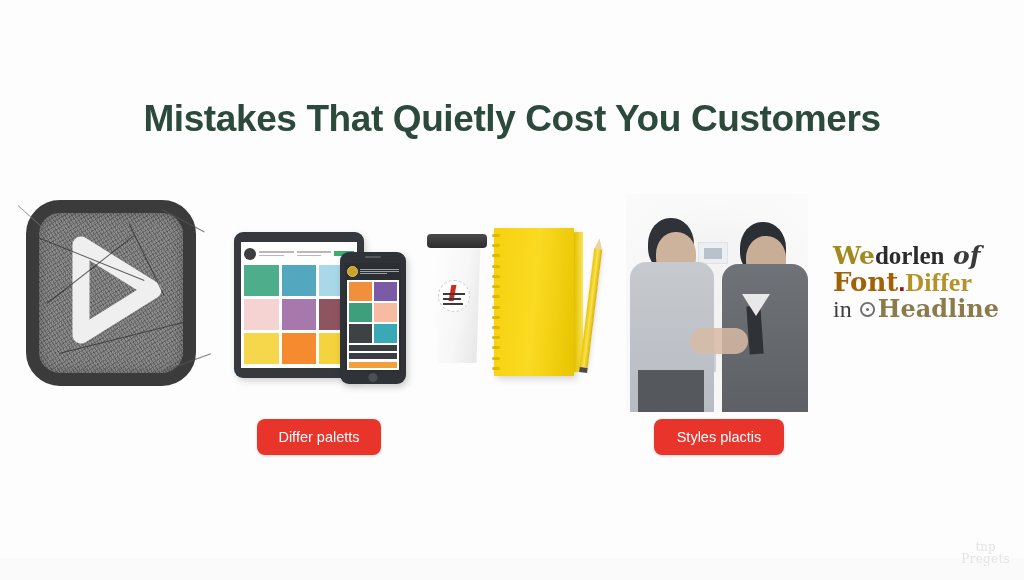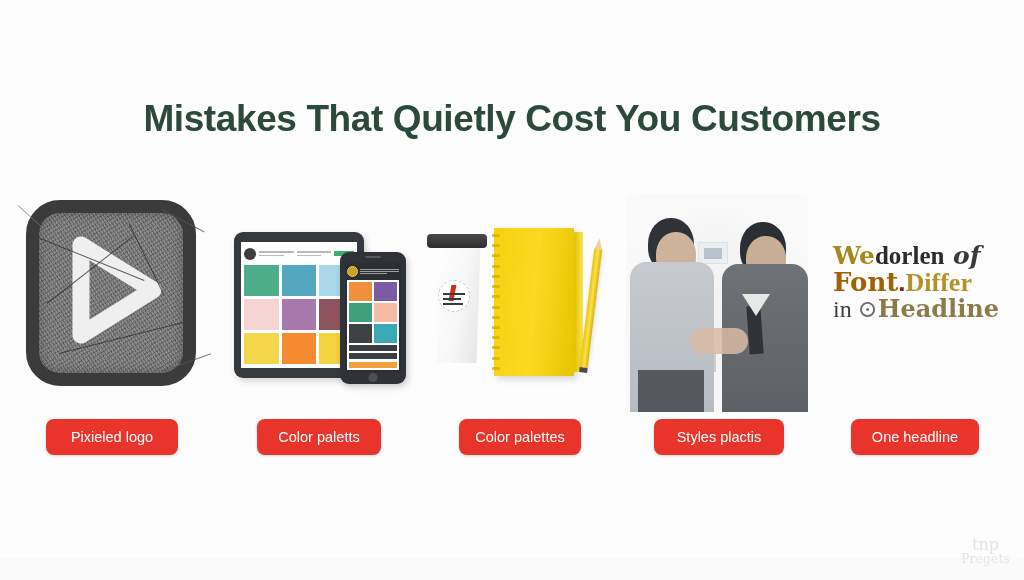--- a/index.html
+++ b/index.html
@@ -211,21 +211,21 @@
   .chip.c5 { left: 851px; top: 419px; width: 128px; }
 
   
   .watermark {
     position:absolute; right: 14px; bottom: 14px;
     text-align:center; color:#e4e4e4;
     font-family:"DejaVu Serif", serif;
     line-height:1.05;
     user-select:none;
   }
-  .wm1 { font-size: 16px; display:block; }
+  .wm1 { font-size: 12px; display:block; }
   .wm2 { font-size: 12px; display:block; letter-spacing:.3px; }
 </style>
 </head>
 <body>
 
 <div class="slide">
 
   <div class="bottom-band"></div>
 
   <div class="title">Mistakes That Quietly Cost You Customers</div>
@@ -359,25 +359,22 @@
         <div class="hands"></div>
       </div>
     </div>
 
     <div class="item visual fonts-wrap">
       <span class="fline f1"><span class="a">We</span><span class="b">dorlen</span><span class="c"> of</span></span>
       <span class="fline f3"><span class="a">Font</span><span class="dot">.</span><span class="b">Differ</span></span>
       <span class="fline f4"><span class="a">in </span><span class="o">⊙</span><span class="b">Headline</span></span>
     </div>
 
-    <div class="chip c1">Pixieled logo</div>
-    <div class="chip c2">Color paletts</div>
-    <div class="chip c3">Color palettes</div>
+    <div class="chip c2">Differ paletts</div>
     <div class="chip c4">Styles plactis</div>
-    <div class="chip c5">One headline</div>
 
   </div>
 
   <div class="watermark">
     <span class="wm1">tnp</span>
     <span class="wm2">Pregets</span>
   </div>
 
 </div>
 

